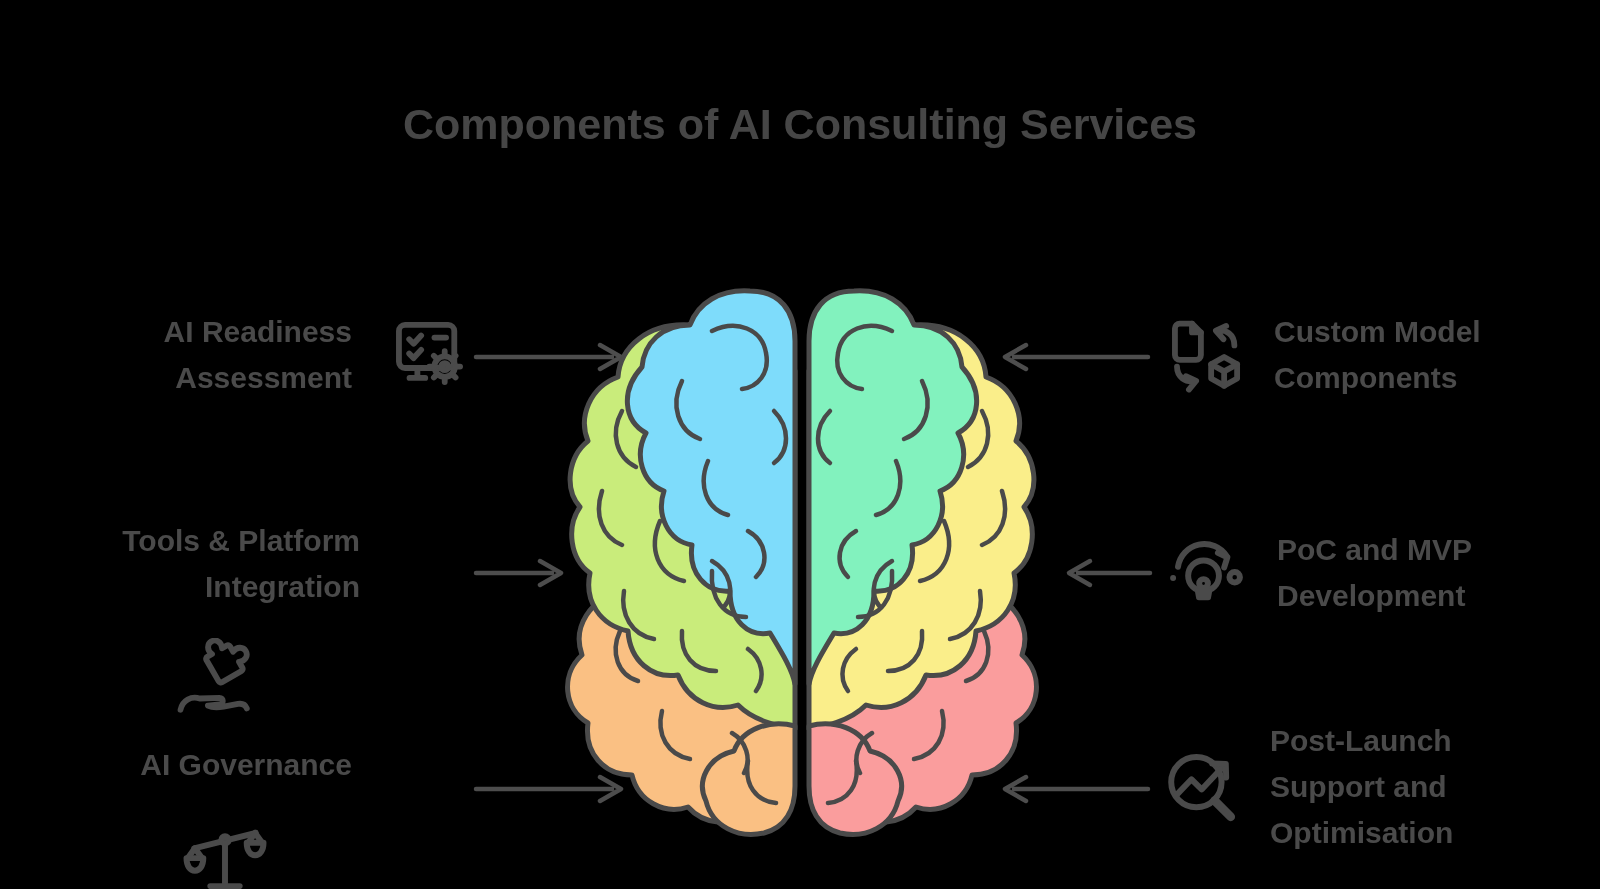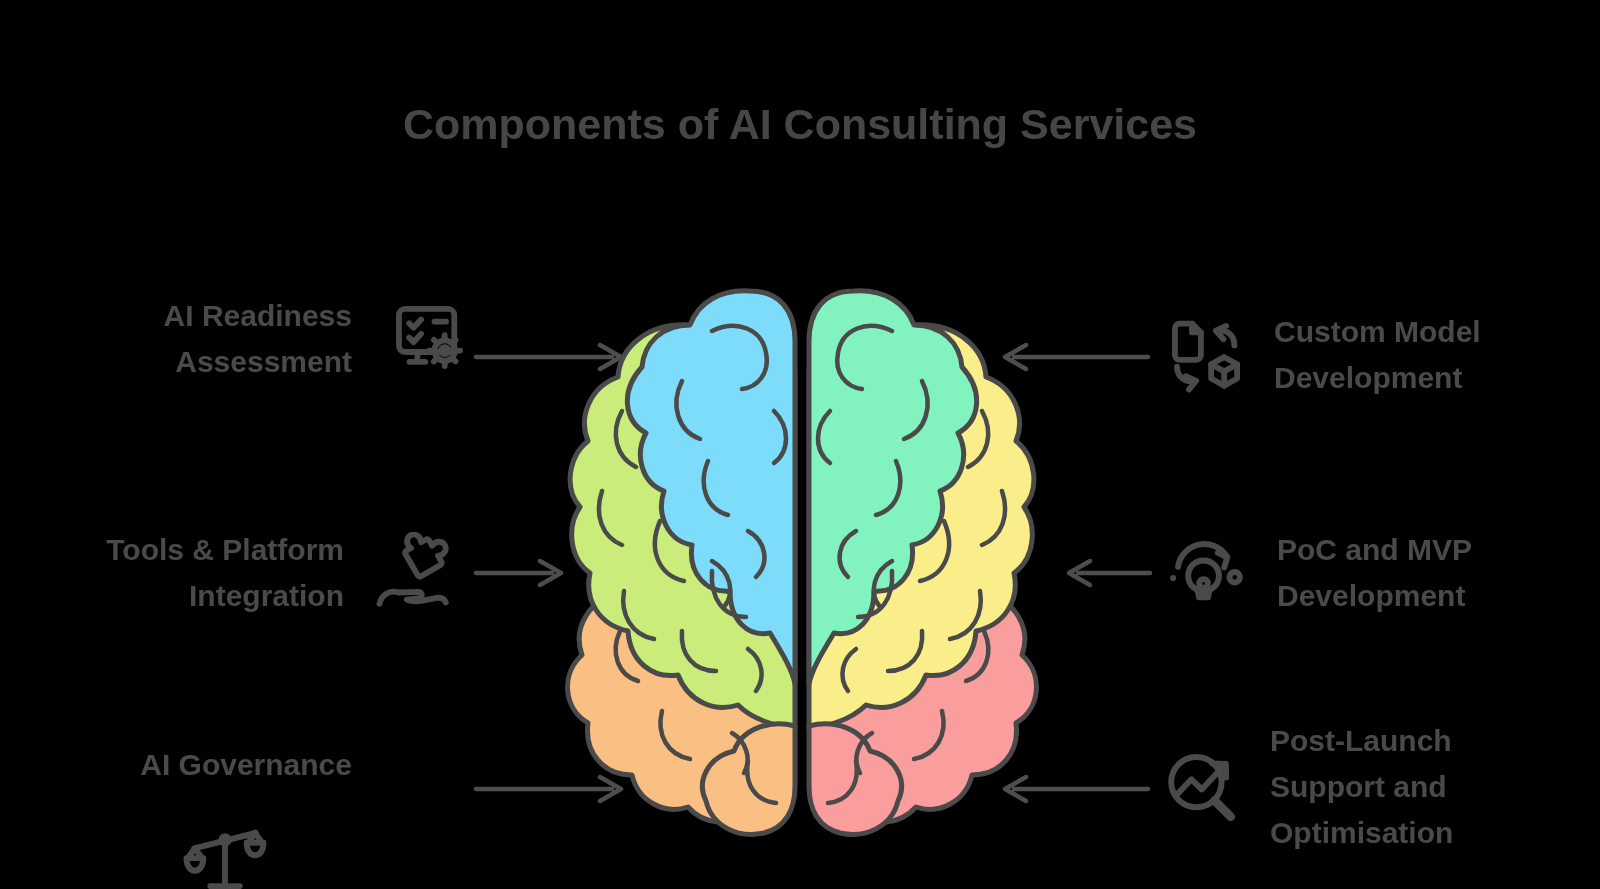--- a/index.html
+++ b/index.html
@@ -7,23 +7,23 @@
          font-family:"Liberation Sans", sans-serif;}
   .title{position:absolute;left:0;right:0;top:100px;text-align:center;
          font-size:43px;font-weight:800;color:#464646;letter-spacing:0px;}
   .row{position:absolute;display:flex;align-items:center;}
   .label{font-size:30px;font-weight:700;color:#4A4A4A;line-height:46px;white-space:pre-line;}
   .label.r{text-align:right;}
   .label.l{text-align:left;}
   .icon{flex:0 0 auto;}
   .icon svg{display:block;}
   
-  #row-l1{left:86px;  top:284px; height:110px; gap:36px;}
+  #row-l1{left:86px;  top:300px; height:110px; gap:36px;}
   #row-l1 .label{width:266px;}
-  #row-l2{left:52px;  top:518px; height:110px; gap:28px;}
+  #row-l2{left:68px;  top:518px; height:110px; gap:28px;flex-direction:column;}
   #row-l2 .label{width:292px;}
   #row-l3{left:98px;  top:742px; height:92px;  gap:26px;flex-direction:column;}
   #row-l3 .label{width:254px;}
   #row-r1{left:1164px;top:300px; height:110px; gap:28px;}
   #row-r2{left:1164px;top:518px; height:110px; gap:29px;}
   #row-r3{left:1160px;top:708px; height:158px; gap:26px;align-items:center;}
   #row-r1 .label,#row-r2 .label{width:300px;}
   #row-r3 .label{width:310px;}
   .overlay{position:absolute;left:0;top:0;}
   .brain{position:absolute;left:552px;top:281px;}
@@ -150,21 +150,21 @@
       <svg width="82" height="82" viewBox="0 0 24 24" fill="none" stroke="#4A4A4A" stroke-width="1.7" stroke-linecap="round" stroke-linejoin="round">
         <path d="M4.6 2.8 h3.6 L10.8 5.4 V12 a1.4 1.4 0 0 1 -1.4 1.4 H4.6 A1.4 1.4 0 0 1 3.2 12 V4.2 A1.4 1.4 0 0 1 4.6 2.8 Z"></path>
         <path d="M8.2 2.8 V5.4 H10.8"></path>
         <path d="M20.6 9.2 C20.6 6 18.2 4.4 15.4 4.9 M15.2 4.9 l3.0 -1.4 M15.2 4.9 l2.2 2.5"></path>
         <path d="M3.8 15.4 C3.8 18.4 6.2 20.2 9.2 19.6 M9.4 19.6 l-3.0 -1.4 M9.4 19.6 l-2.1 2.5"></path>
         <path d="M17.6 12.6 l3.8 2.1 v4.2 l-3.8 2.1 l-3.8 -2.1 v-4.2 Z"></path>
         <path d="M13.8 14.7 l3.8 2.1 l3.8 -2.1 M17.6 16.8 v4.2"></path>
       </svg>
     </div>
     <div class="label l">Custom Model
-Development</div>
+Components</div>
   </div>
 
   <div class="row" id="row-r2">
     <div class="icon">
       <svg width="84" height="84" viewBox="0 0 24 24" fill="none" stroke="#4A4A4A" stroke-width="1.7" stroke-linecap="round" stroke-linejoin="round">
         <circle cx="2.6" cy="13.4" r="0.85" fill="#4A4A4A" stroke="none"></circle>
         <path d="M4.0 10.2 A7.6 7.6 0 0 1 17.9 7.2"></path>
         <path d="M18.1 7.5 L15.4 6.2 M18.1 7.5 L17.2 10.4"></path>
         <circle cx="20.2" cy="13.2" r="1.5"></circle>
         <circle cx="11.3" cy="12.8" r="4.4"></circle>

